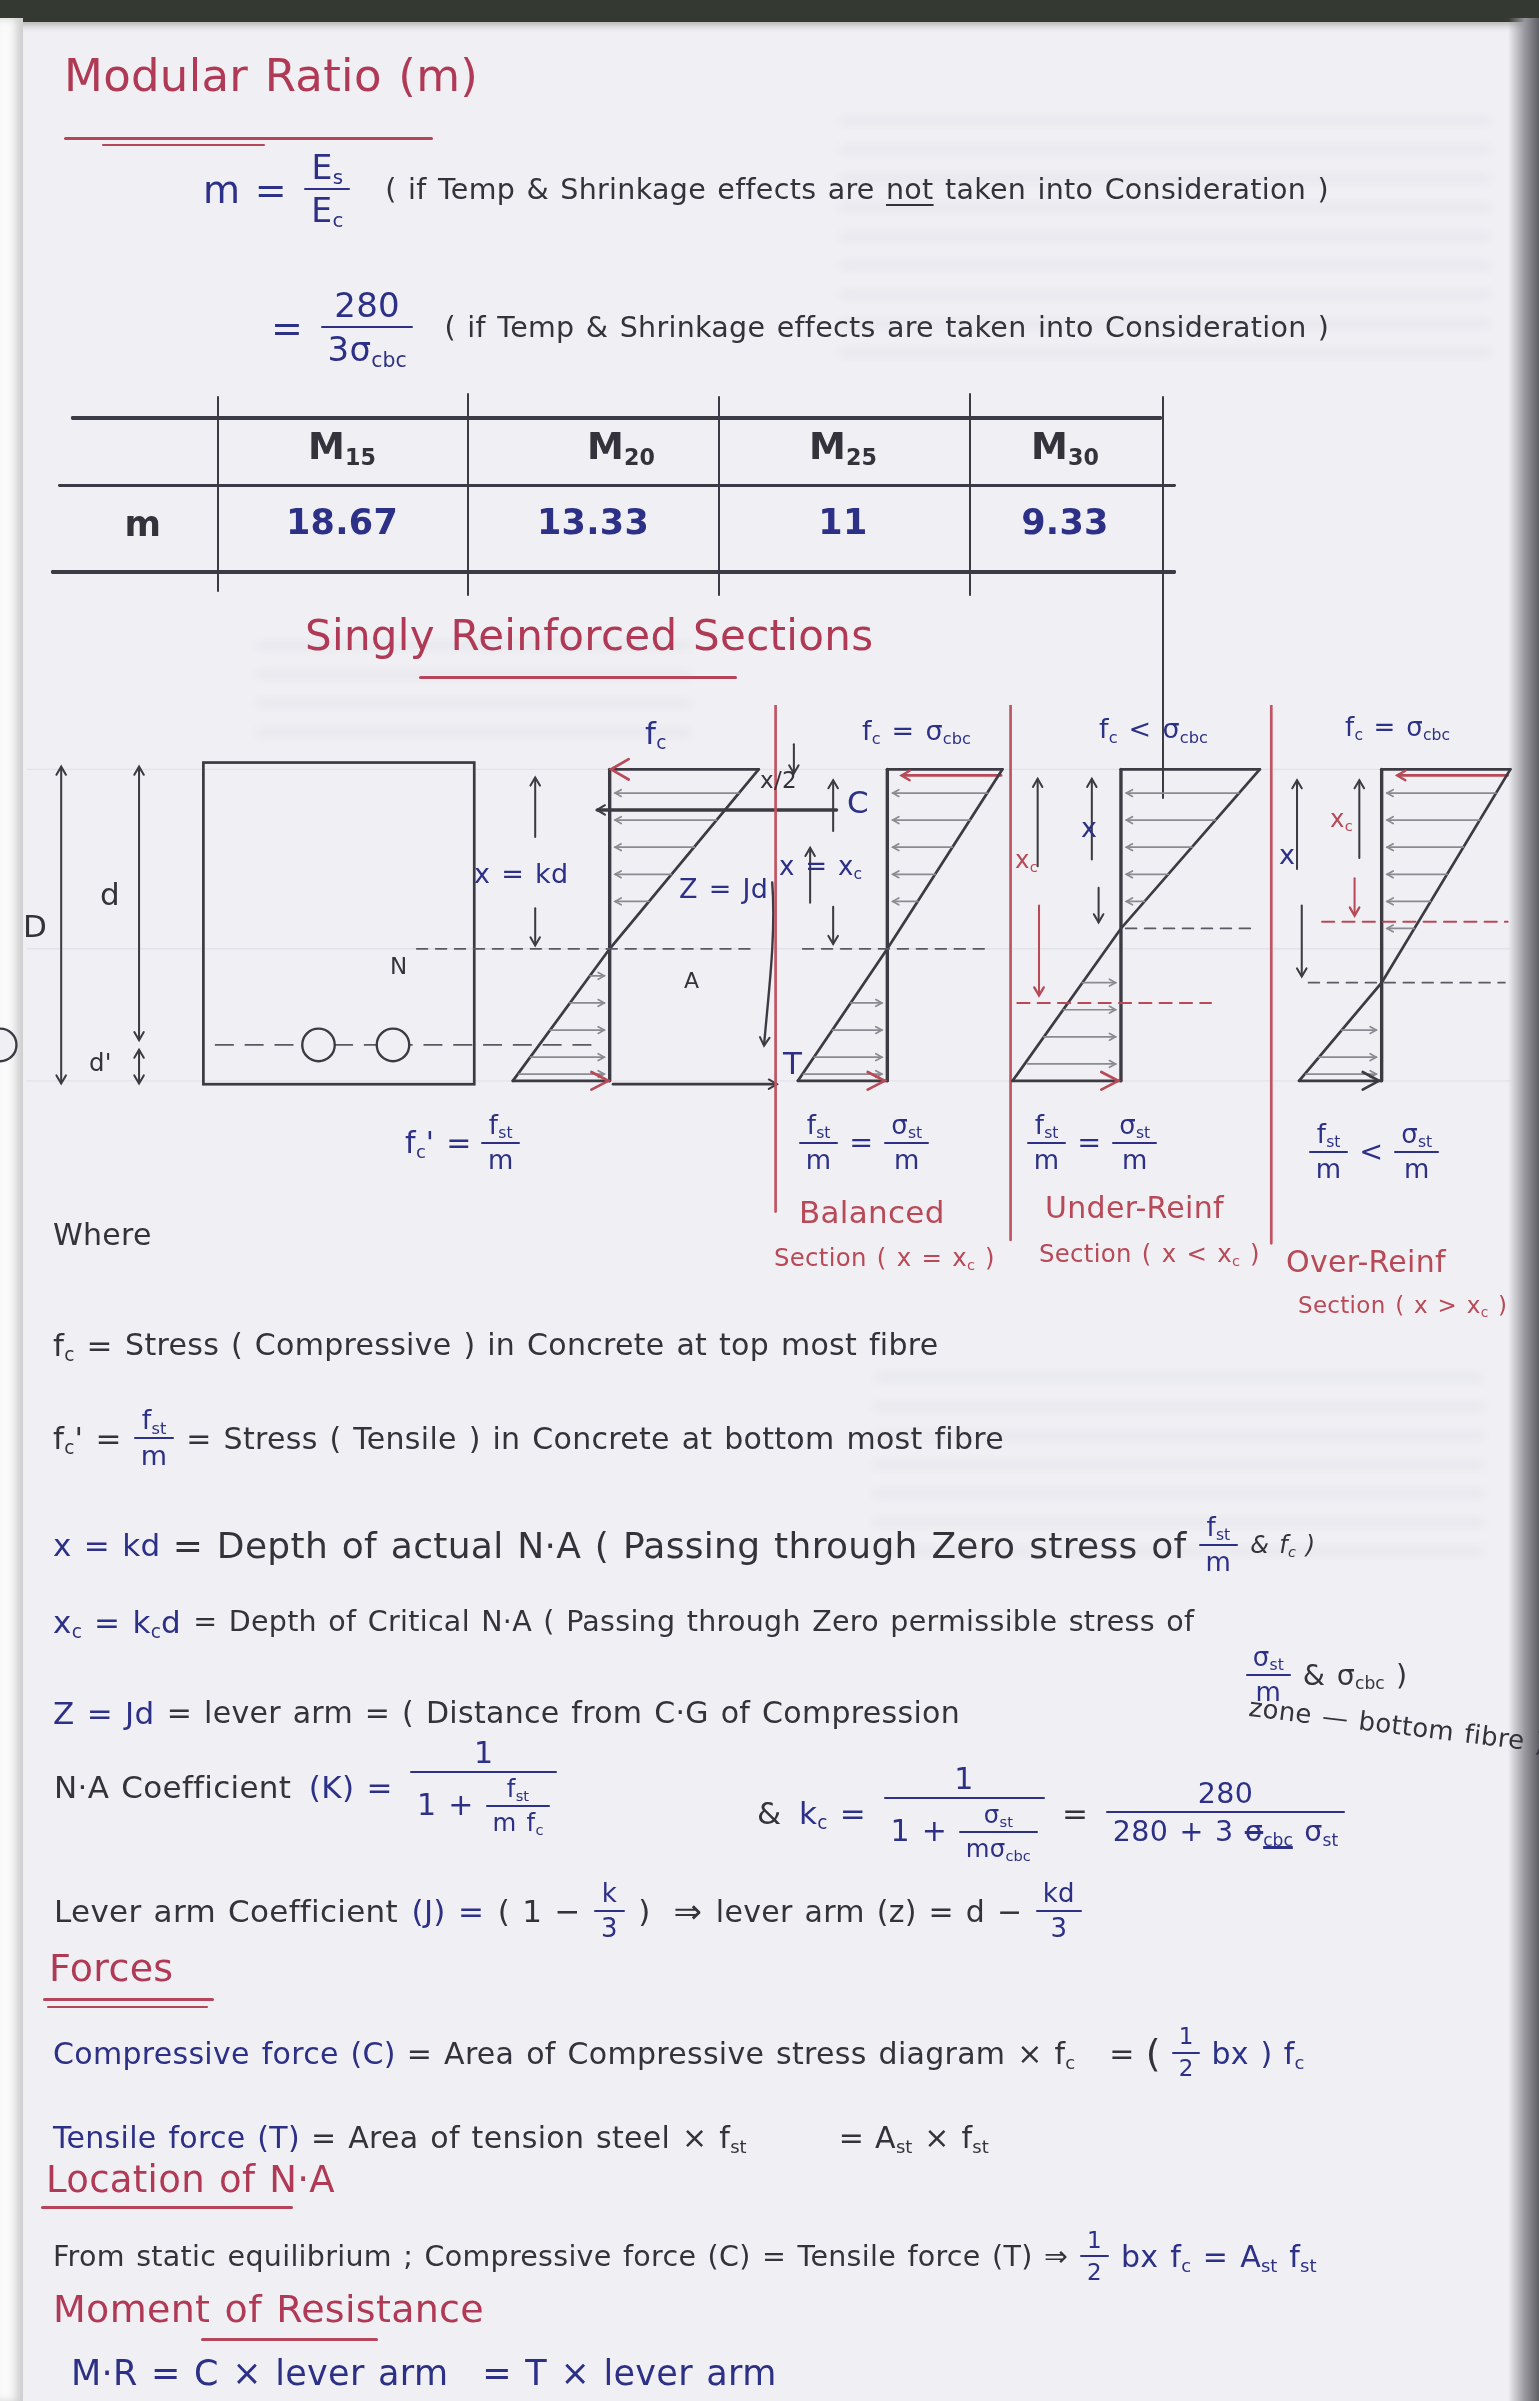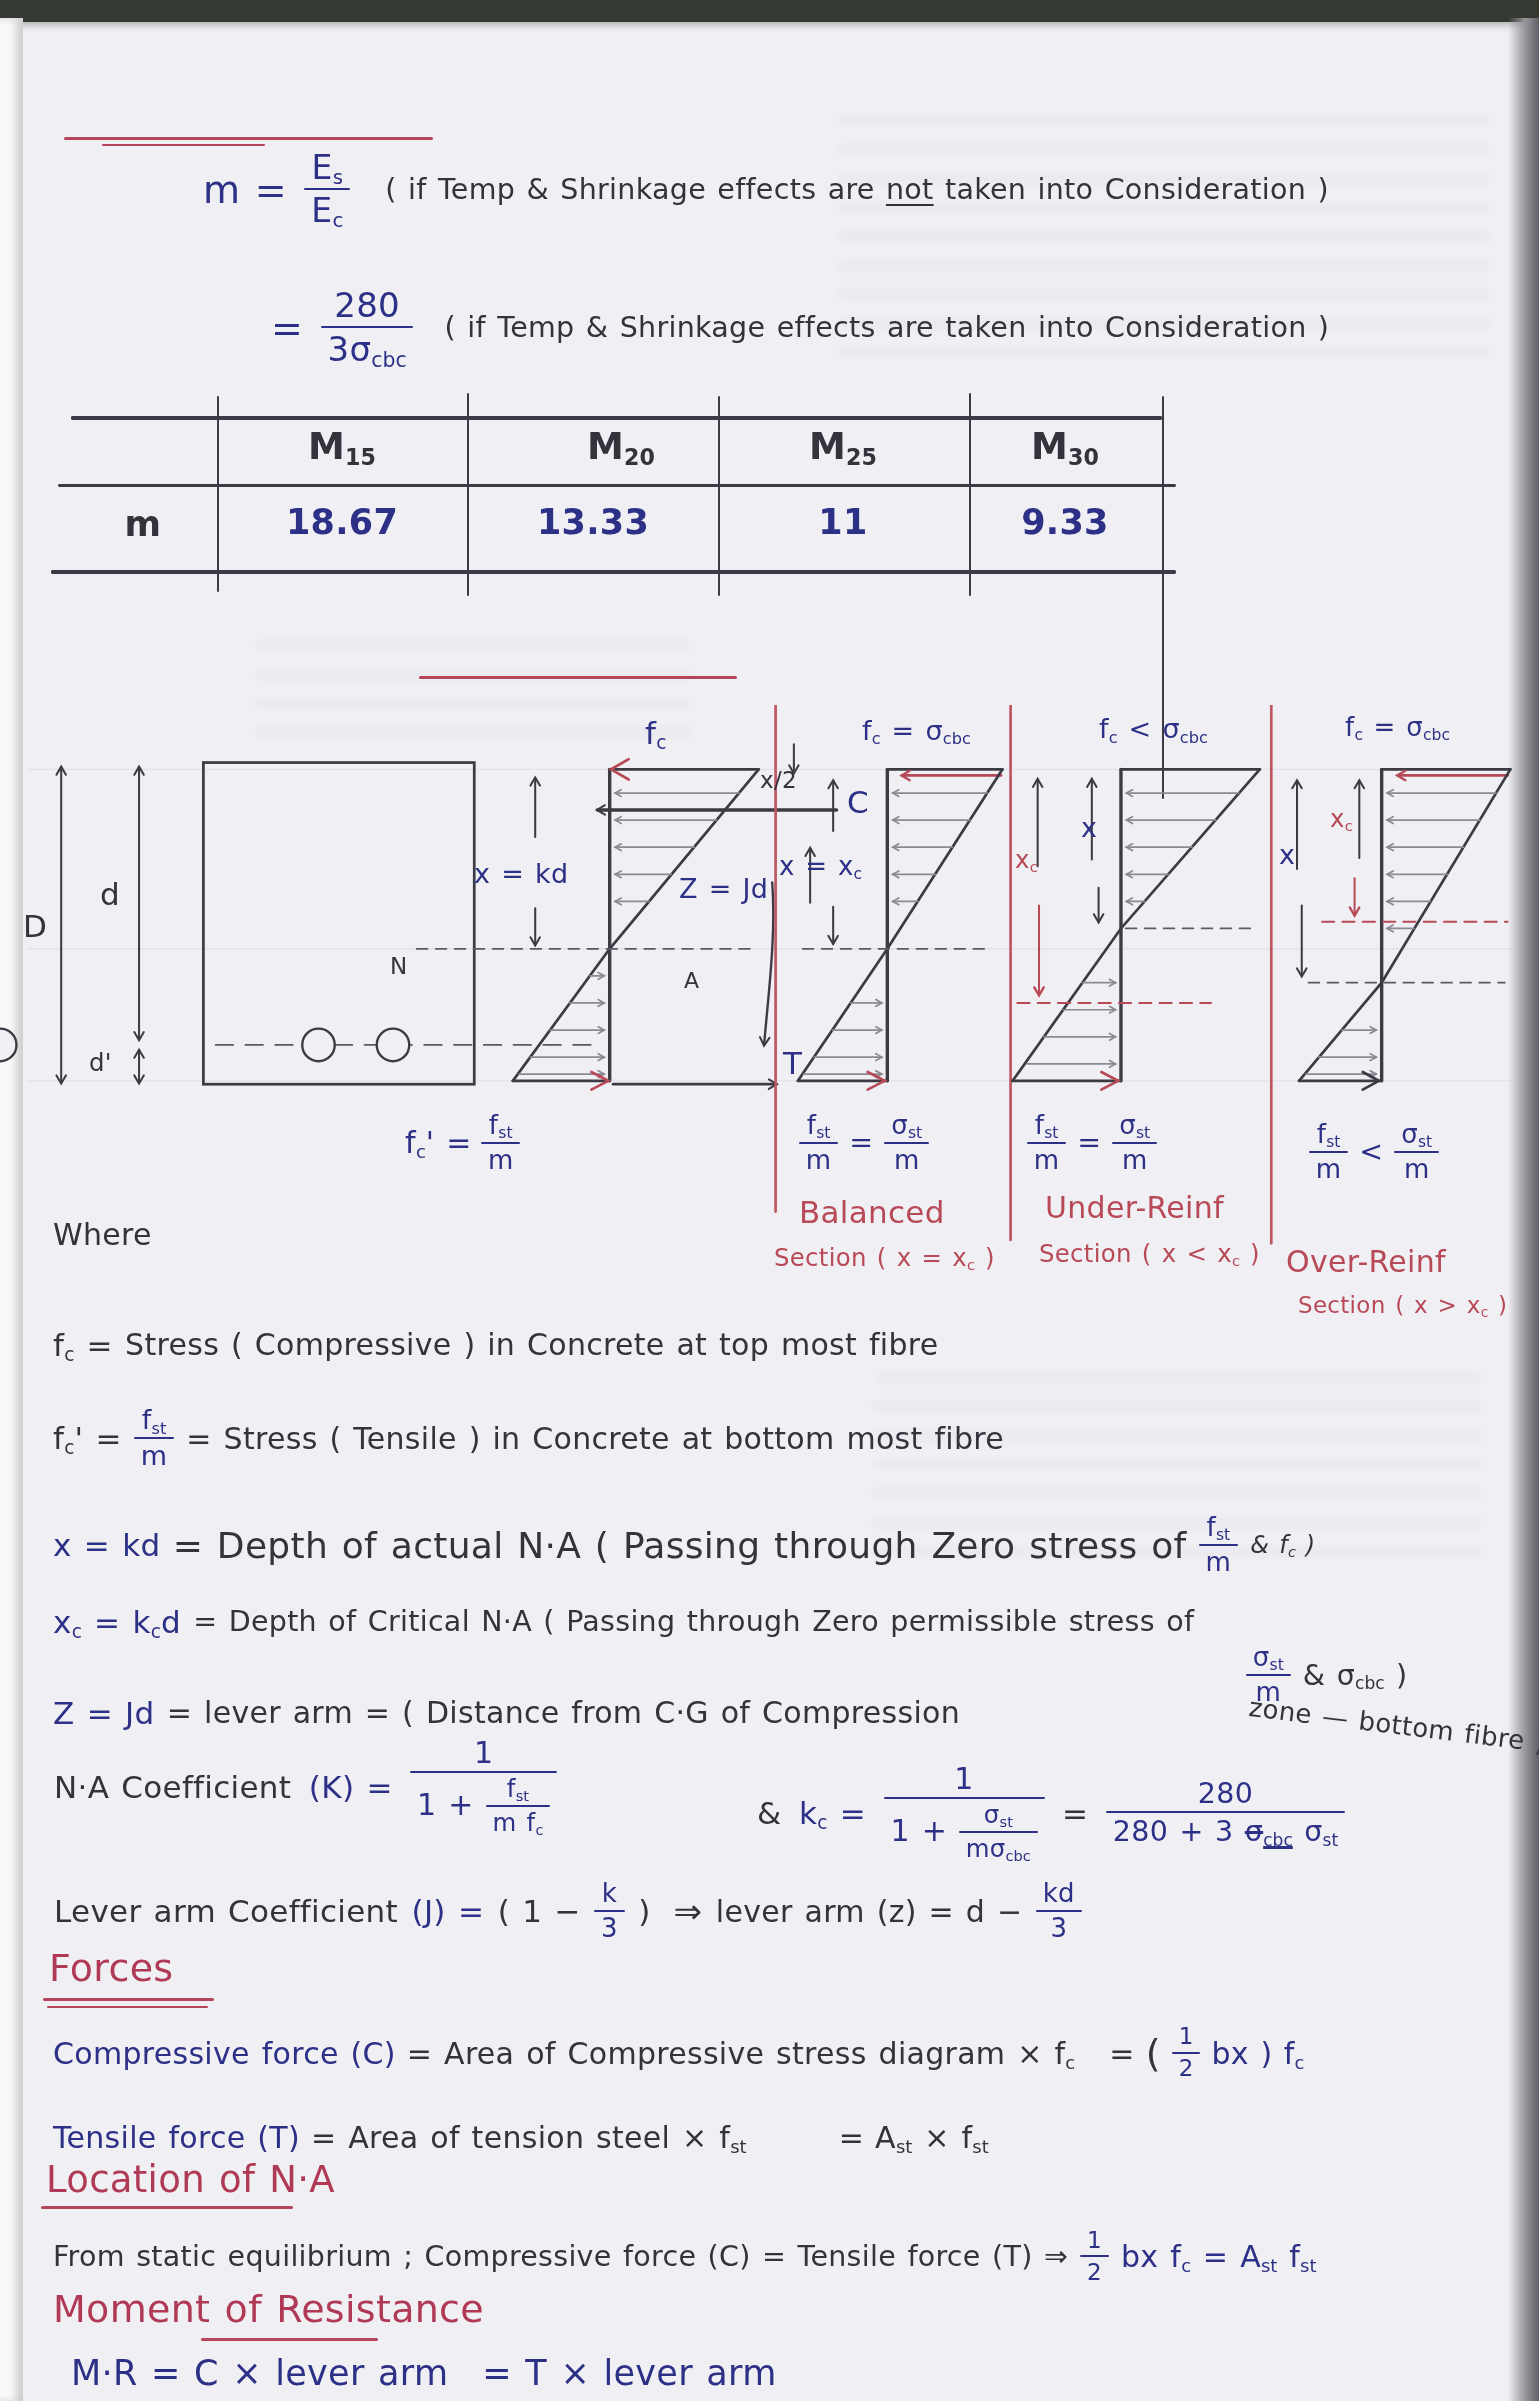--- a/index.html
+++ b/index.html
@@ -28,20 +28,21 @@
 <div class="page">
 
   <div class="abs" style="left:0;top:0;width:1539px;height:22px;background:#343931;box-shadow:0 4.1px 6.8px rgba(60,65,55,.35);"></div>
   <div class="abs" style="left:0;top:17.6px;width:23px;height:2384px;background:#fafafa;box-shadow:inset -6.8px 0 8.1px rgba(0,0,0,.18);"></div>
   <div class="abs" style="left:1508px;top:17.6px;width:31px;height:2384px;background:linear-gradient(to right,rgba(80,80,88,0),#97979d 55%,#5f5f66);"></div>
 
   <div class="ghost" style="left:840px;top:115px;width:650px;height:264px;"></div>
   <div class="ghost" style="left:257px;top:630px;width:434px;height:129px;"></div>
   <div class="ghost" style="left:874px;top:1375px;width:610px;height:203px;"></div>
 
+  <div class="abs red" style="left:64px;top:49px;font-size:45px;">Modular Ratio (m)</div>
   <div class="redline" style="left:64px;top:137px;width:369px;height:3.4px;"></div>
   <div class="redline" style="left:102px;top:144px;width:163px;height:2px;"></div>
 
   <div class="row" style="left:203px;top:132px;height:115px;gap:17.6px;">
     <span class="blue" style="font-size:38px;">m  =</span>
     <span class="vfrac blue" style="font-size:33px;">
       <span class="vnum">E<sub>s</sub></span>
       <span class="vbar"></span>
       <span class="vden">E<sub>c</sub></span>
     </span>
@@ -71,20 +72,21 @@
     <span class="tcell ink" style="left:522px;top:19px;font-size:37px;margin-left:28px;">M<sub>20</sub></span>
     <span class="tcell ink" style="left:772px;top:19px;font-size:37px;">M<sub>25</sub></span>
     <span class="tcell ink" style="left:994px;top:19px;font-size:37px;">M<sub>30</sub></span>
     <span class="tcell ink" style="left:72px;top:98px;font-size:35px;">m</span>
     <span class="tcell blue" style="left:271px;top:96px;font-size:35px;">18.67</span>
     <span class="tcell blue" style="left:522px;top:96px;font-size:35px;">13.33</span>
     <span class="tcell blue" style="left:772px;top:96px;font-size:35px;">11</span>
     <span class="tcell blue" style="left:994px;top:96px;font-size:35px;">9.33</span>
   </div>
 
+  <div class="abs red" style="left:305px;top:611px;font-size:42px;">Singly Reinforced Sections</div>
   <div class="redline" style="left:419px;top:676px;width:318px;height:2.7px;"></div>
 
   <div class="abs" style="left:0;top:705px;width:1539px;height:623px;">
     <svg width="1539" height="623" viewBox="0 0 2272 920" style="position:absolute;left:0;top:0;">
       <defs>
         <marker id="ad" viewBox="0 0 20 20" refX="15" refY="10" markerWidth="20" markerHeight="20" orient="auto-start-reverse" markerUnits="userSpaceOnUse">
           <path d="M4,3 L16,10 L4,17" fill="none" stroke="#3c3a42" stroke-width="3" stroke-linecap="round"></path>
         </marker>
         <marker id="ag" viewBox="0 0 16 16" refX="12" refY="8" markerWidth="16" markerHeight="16" orient="auto-start-reverse" markerUnits="userSpaceOnUse">
           <path d="M3,3 L12,8 L3,13" fill="none" stroke="#8a8a92" stroke-width="2.5" stroke-linecap="round"></path>

